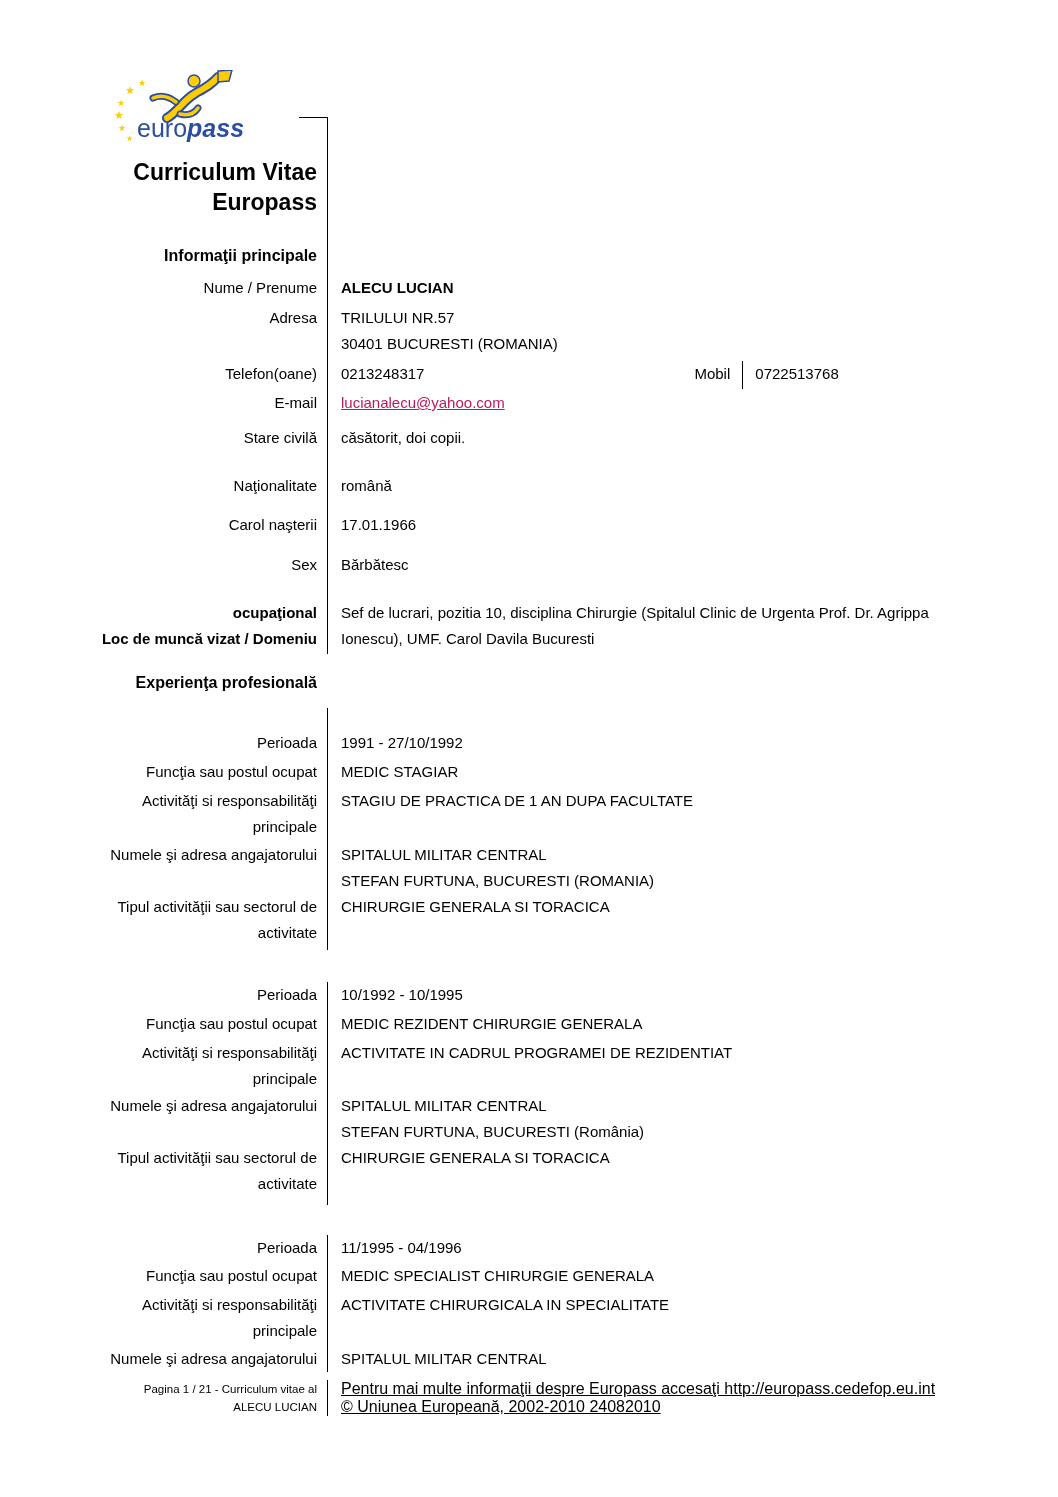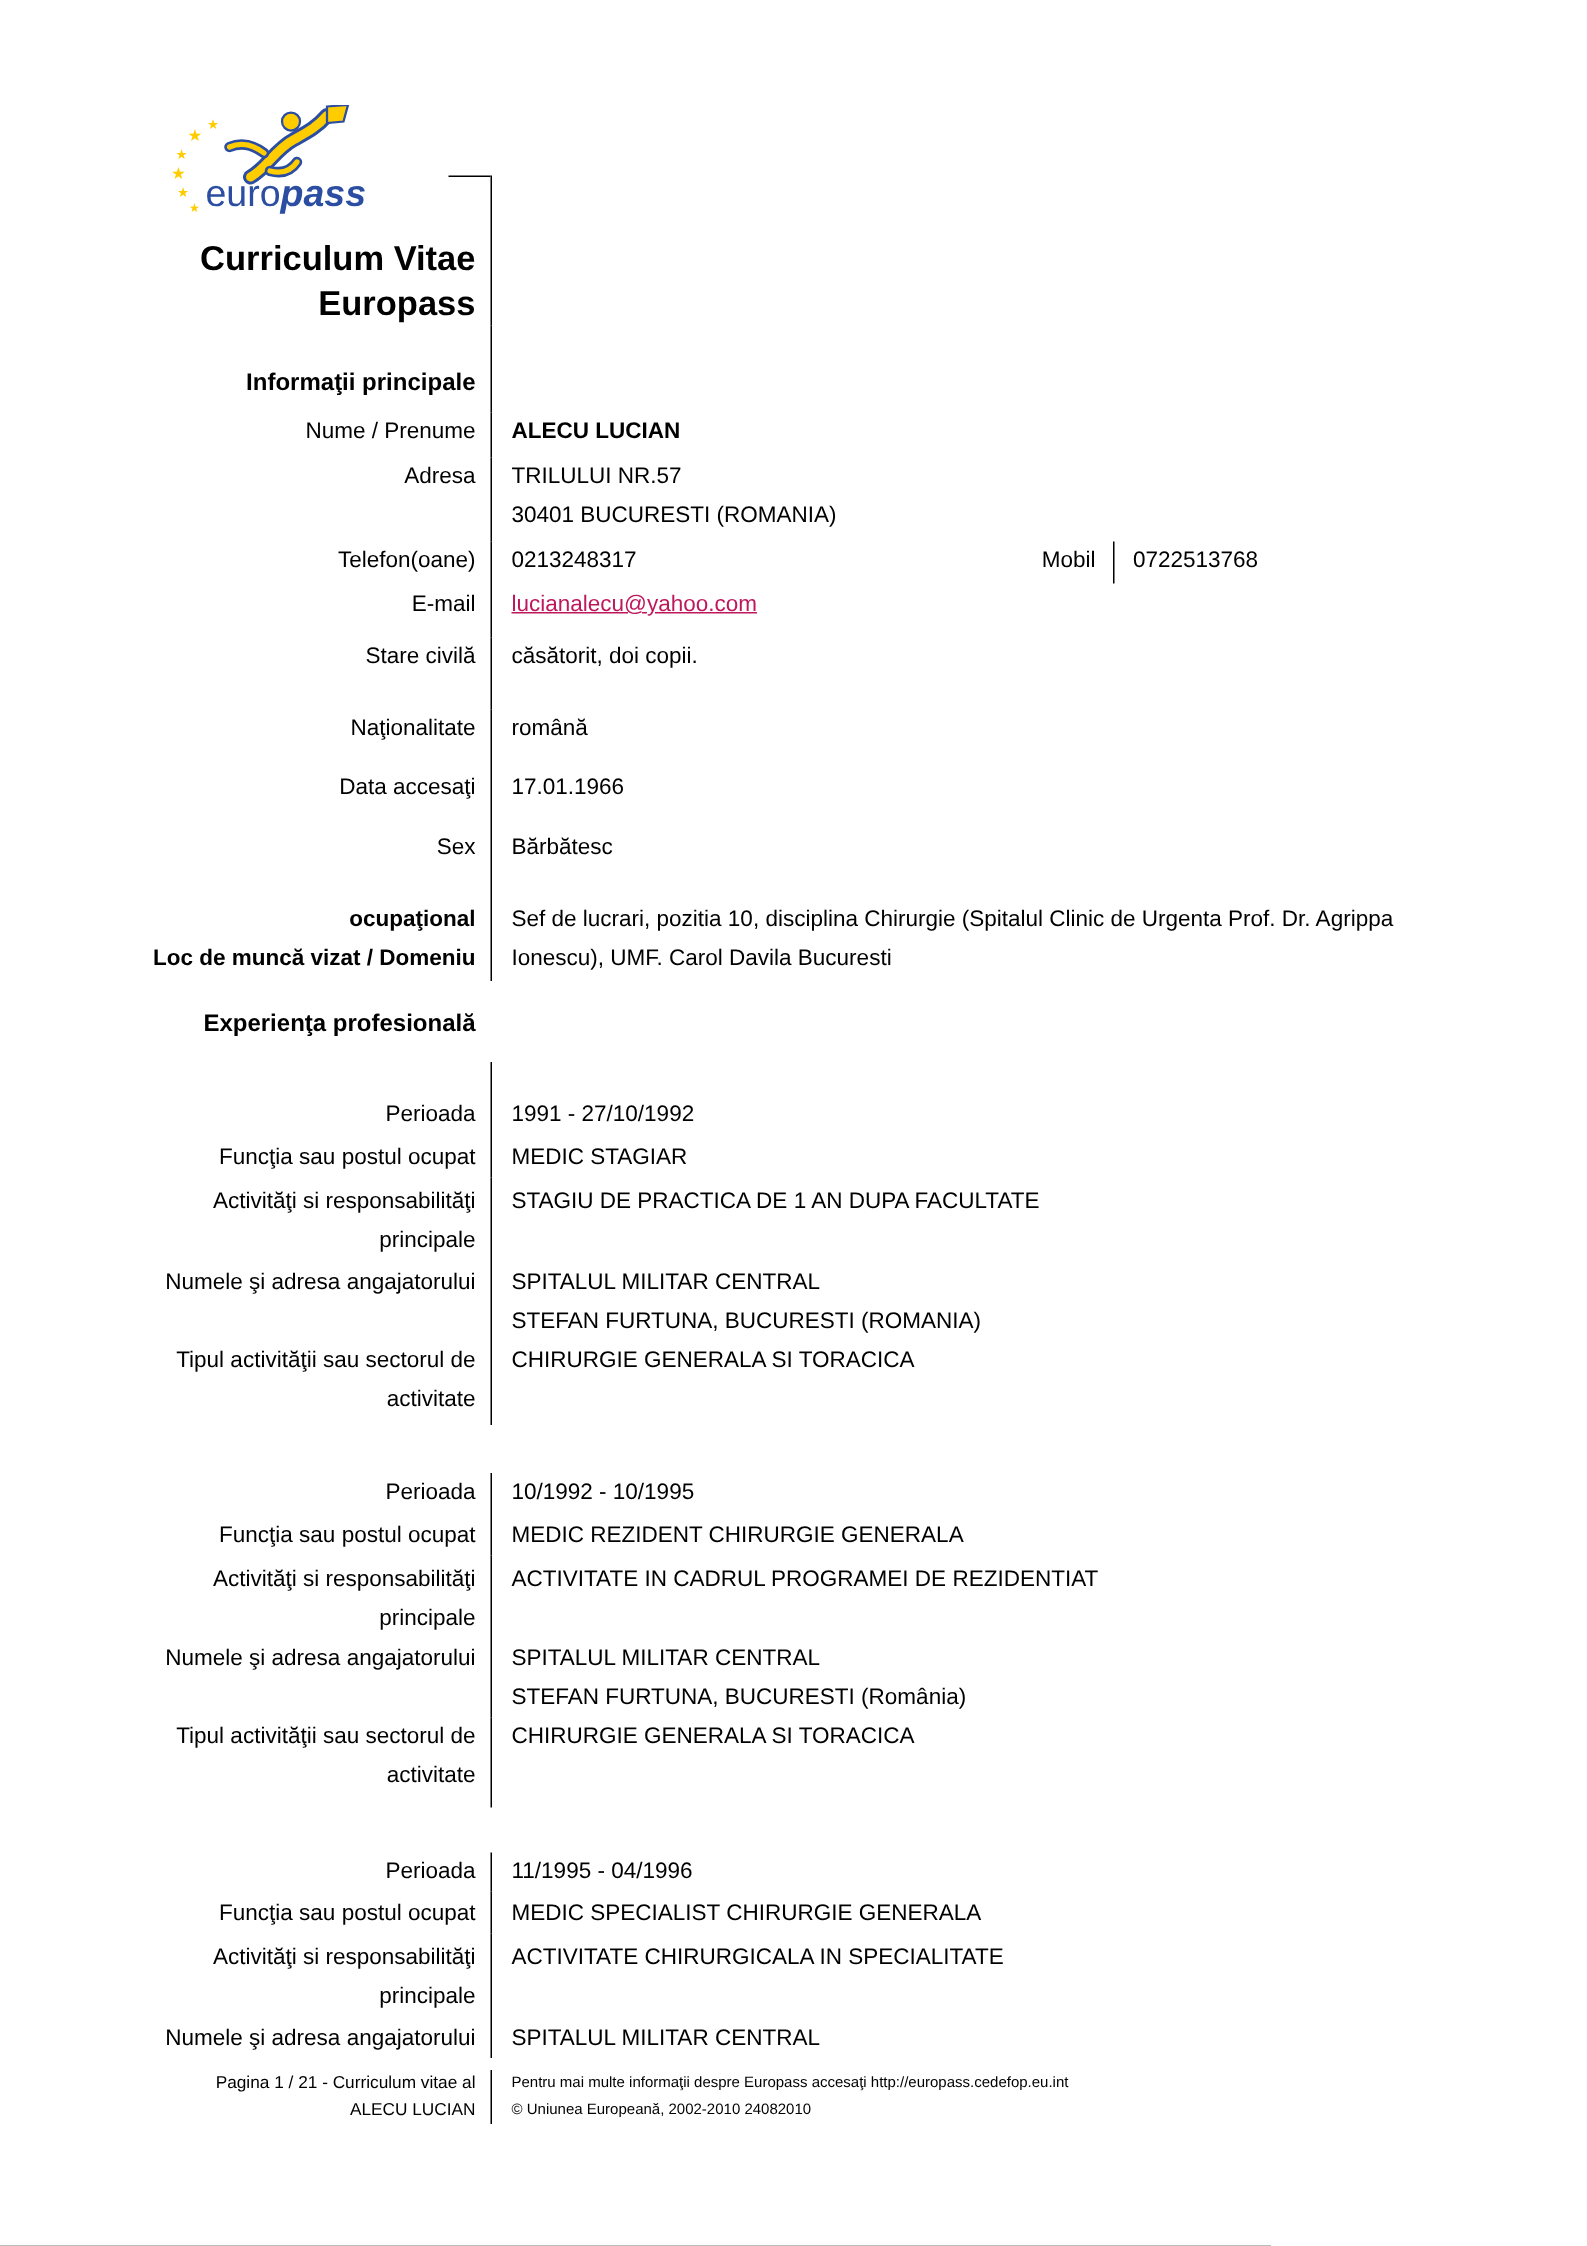--- a/index.html
+++ b/index.html
@@ -59,21 +59,21 @@
   
   .phone-line { display:flex; align-items:flex-start; }
   .mobile-group { display:flex; margin-left:270px; align-items:stretch; }
   .vdiv { border-left:1px solid #000; height:28px; margin:0 12px; }
 
   .email-link { color:#be185d; text-decoration:underline; cursor:pointer; }
   .job-value { max-width:620px; }
 
   
   .footer .lbl { font-size:11.5px; line-height:18px; font-weight:bold; font-weight:normal; }
-  .footer .val { font-size:10px; line-height:18px; }
+  .footer .val { font-size:16px; line-height:18px;text-decoration:underline; }
   .footer { min-height:36px; }
 </style>
 </head>
 <body>
 
 <div class="page">
 
   <svg class="logo" viewBox="0 0 155 78">
     <g fill="#ffcc00" font-size="11" font-family="'DejaVu Sans', sans-serif">
       <text x="28" y="16" font-size="9">★</text>
@@ -147,21 +147,21 @@
       <div class="lbl">Stare civilă</div>
       <div class="val">căsătorit, doi copii.</div>
     </div>
 
     <div class="row mh39">
       <div class="lbl">Naţionalitate</div>
       <div class="val">română</div>
     </div>
 
     <div class="row mh40">
-      <div class="lbl">Data accesaţi</div>
+      <div class="lbl">Carol naşterii</div>
       <div class="val">17.01.1966</div>
     </div>
 
     <div class="row mh48">
       <div class="lbl">Sex</div>
       <div class="val">Bărbătesc</div>
     </div>
 
     <div class="row mh54">
       <div class="lbl bold">

